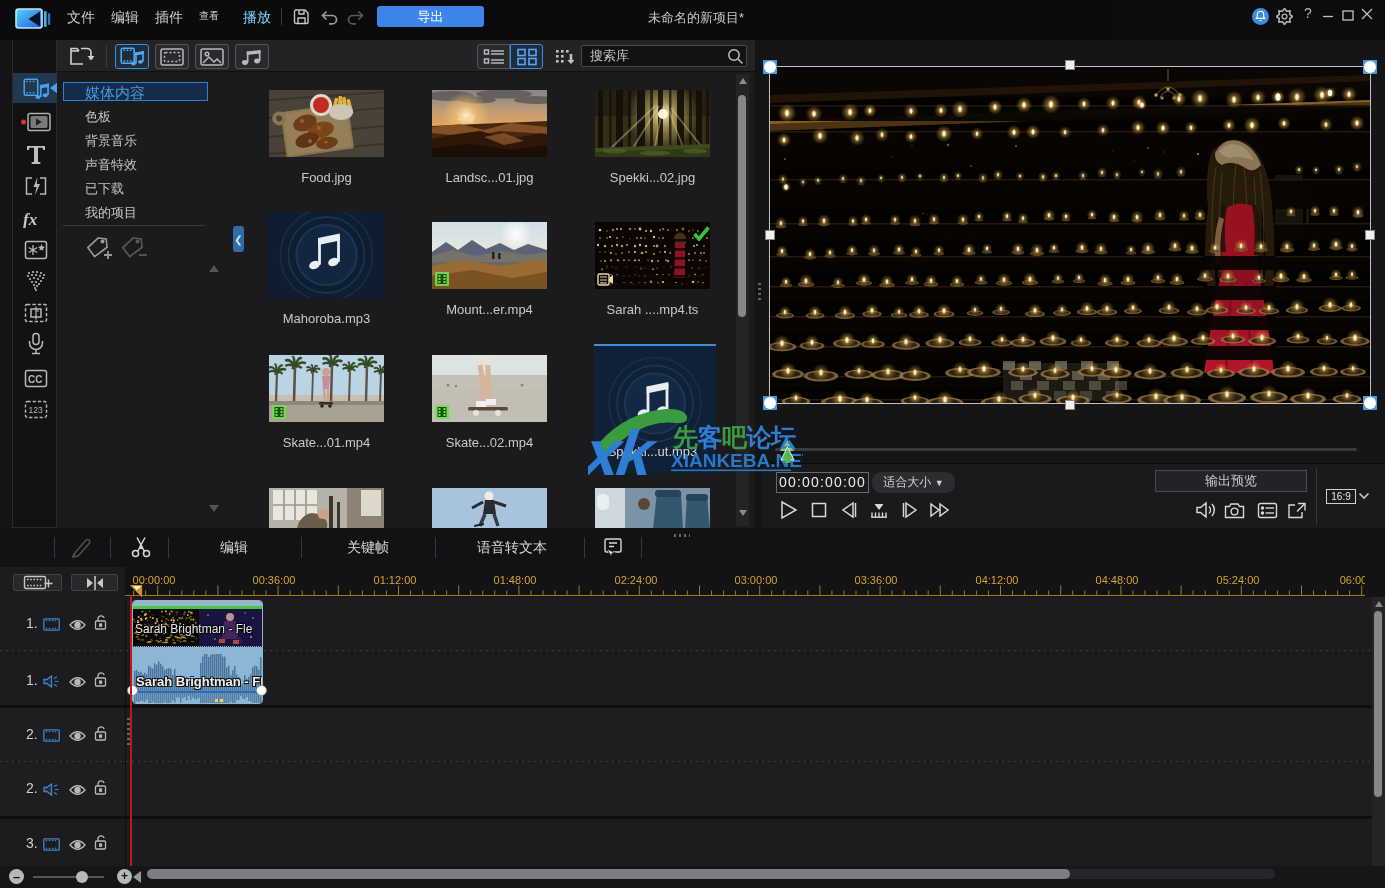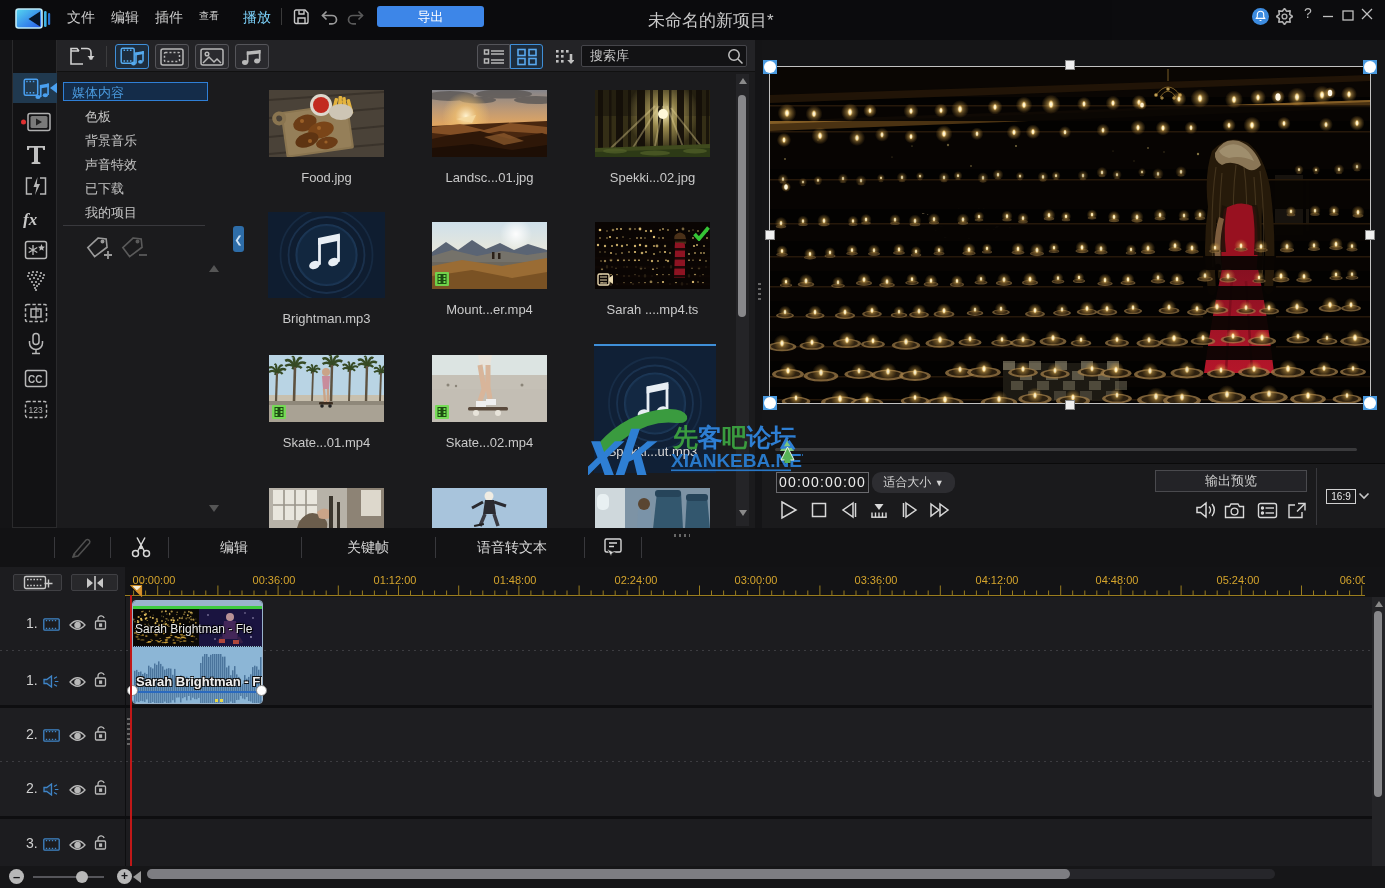--- a/index.html
+++ b/index.html
@@ -32,21 +32,21 @@
       </svg></div>
     <div class="abs" style="left:320px;top:10px"><svg width="18" height="15" viewBox="0 0 18 15" fill="none" stroke="#9a9a9a" stroke-width="1.7">
         <path d="M6.5 1.5 L2.5 5.5 L6.5 9.5"></path>
         <path d="M2.5 5.5 h9.5 a4.5 4.2 0 0 1 0 8.4 h-3"></path>
       </svg></div>
     <div class="abs" style="left:347px;top:10px"><svg width="18" height="15" viewBox="0 0 18 15" fill="none" stroke="#5a5a5a" stroke-width="1.7">
         <path d="M11.5 1.5 L15.5 5.5 L11.5 9.5"></path>
         <path d="M15.5 5.5 h-9.5 a4.5 4.2 0 0 0 0 8.4 h3"></path>
       </svg></div>
     <div class="abs" style="left:377px;top:6px;width:107px;height:21px;background:#3d86e8;border-radius:3px;color:#fff;font-size:13px;display:flex;align-items:center;justify-content:center">导出</div>
-    <div class="abs" style="left:648px;top:9px;font-size:17px;color:#c8c8c8">未命名的新项目*</div>
+    <div class="abs" style="left:648px;top:9px;font-size:13px;color:#c8c8c8">未命名的新项目*</div>
     <div class="abs" style="left:1252px;top:8px"><svg width="17" height="17" viewBox="0 0 17 17">
         <circle cx="8.5" cy="8.5" r="8.5" fill="#3d8ce0"></circle>
         <path d="M8.5 3.2 a3.2 3.2 0 0 1 3.2 3.2 v2.4 l1 1.6 h-8.4 l1 -1.6 v-2.4 a3.2 3.2 0 0 1 3.2 -3.2 Z" fill="none" stroke="#fff" stroke-width="1.1"></path>
         <path d="M7.2 12 a1.4 1.4 0 0 0 2.6 0" fill="#fff"></path>
       </svg></div>
     <div class="abs" style="left:1276px;top:8px"><svg width="17" height="17" viewBox="0 0 17 17">
         <path d="M8.50 0.50 L10.64 3.33 L14.16 2.84 L13.67 6.36 L16.50 8.50 L13.67 10.64 L14.16 14.16 L10.64 13.67 L8.50 16.50 L6.36 13.67 L2.84 14.16 L3.33 10.64 L0.50 8.50 L3.33 6.36 L2.84 2.84 L6.36 3.33 Z" fill="none" stroke="#b0b0b0" stroke-width="1.6" stroke-linejoin="round"></path>
         <circle cx="8.5" cy="8.5" r="2.4" fill="none" stroke="#b0b0b0" stroke-width="1.4"></circle>
       </svg></div>
     <div class="abs" style="left:1303px;top:6px"><svg width="12" height="15" viewBox="0 0 12 15">
@@ -249,21 +249,21 @@
           <rect x="7" y="12" width="2.6" height="2.6"></rect>
           <path d="M14.5 7 v6 l-2.5 0 3.8 4 3.8-4 -2.5 0 v-6 Z" transform="translate(1.2 -1)"></path>
         </svg>
       </div>
       <div class="abs" style="left:524px;top:5px;width:166px;height:22px;background:#121214;border:1px solid #45454a;border-radius:2px;color:#c8c8c8;font-size:13px;line-height:20px;padding-left:8px">搜索库</div>
       <div class="abs" style="left:670px;top:8px"><svg width="17" height="17" viewBox="0 0 17 17" fill="none" stroke="#c0c0c0" stroke-width="1.5">
           <circle cx="7" cy="7" r="5.2"></circle>
           <line x1="11" y1="11" x2="15.5" y2="15.5"></line>
         </svg></div>
       <div class="abs" style="left:6px;top:42px;width:145px;height:19px;border:1px solid #2f7fd6;background:#142c49"></div>
-      <div class="abs" style="left:15px;top:44px;font-size:13px;color:#4a9ade">媒体内容</div>
+      <div class="abs" style="left:28px;top:44px;font-size:15px;color:#4a9ade">媒体内容</div>
       <div class="abs" style="left:28px;top:68px;font-size:13px;color:#c5c5c5">色板</div>
       <div class="abs" style="left:28px;top:92px;font-size:13px;color:#c5c5c5">背景音乐</div>
       <div class="abs" style="left:28px;top:116px;font-size:13px;color:#c5c5c5">声音特效</div>
       <div class="abs" style="left:28px;top:140px;font-size:13px;color:#c5c5c5">已下载</div>
       <div class="abs" style="left:28px;top:164px;font-size:13px;color:#c5c5c5">我的项目</div>
       <div class="abs" style="left:6px;top:185px;width:142px;height:1px;background:#39393d"></div>
       <div class="abs" style="left:26px;top:195px"><svg width="30" height="28" viewBox="0 0 30 28" fill="none" stroke="#9a9a9a" stroke-width="1.6">
           <path d="M14 3 L22 3 L24 11 L13 22 L5 14 Z" transform="rotate(8 15 12)"></path>
           <circle cx="19.5" cy="6.5" r="1.2" fill="#9a9a9a"></circle>
           <path d="M21 20 h8 M25 16 v8" stroke-width="1.8"></path>
@@ -397,21 +397,21 @@
           <circle cx="58.5" cy="43.0" r="30" fill="#16304d" opacity="0.55"></circle>
           <g fill="#e8eef4">
             <ellipse cx="46.5" cy="53.0" rx="5.5" ry="4" transform="rotate(-20 46.5 53.0)"></ellipse>
             <ellipse cx="65.5" cy="50.0" rx="5.5" ry="4" transform="rotate(-20 65.5 50.0)"></ellipse>
             <rect x="50.1" y="26.0" width="2.8" height="27" rx="1"></rect>
             <rect x="69.1" y="23.0" width="2.8" height="27" rx="1"></rect>
             <path d="M50.1 26.0 L71.9 21.5 L71.9 28.5 L50.1 33.0 Z"></path>
           </g>
         </svg>
       </div>
-      <div class="abs lbl" style="left:188px;top:271px;width:163px">Brightman.mp3</div>
+      <div class="abs lbl" style="left:188px;top:271px;width:163px">Mahoroba.mp3</div>
       <div class="abs" style="left:375px;top:182px;width:115px;height:67px;overflow:hidden">
         <svg width="115" height="67" viewBox="0 0 115 67" xmlns="http://www.w3.org/2000/svg" style="display:block">
           <defs>
             <linearGradient id="msky" x1="0" y1="0" x2="0" y2="1">
               <stop offset="0%" stop-color="#cfe0ea"></stop>
               <stop offset="100%" stop-color="#f0ead8"></stop>
             </linearGradient>
           </defs>
           <rect width="115" height="40" fill="url(#msky)"></rect>
           <defs>

